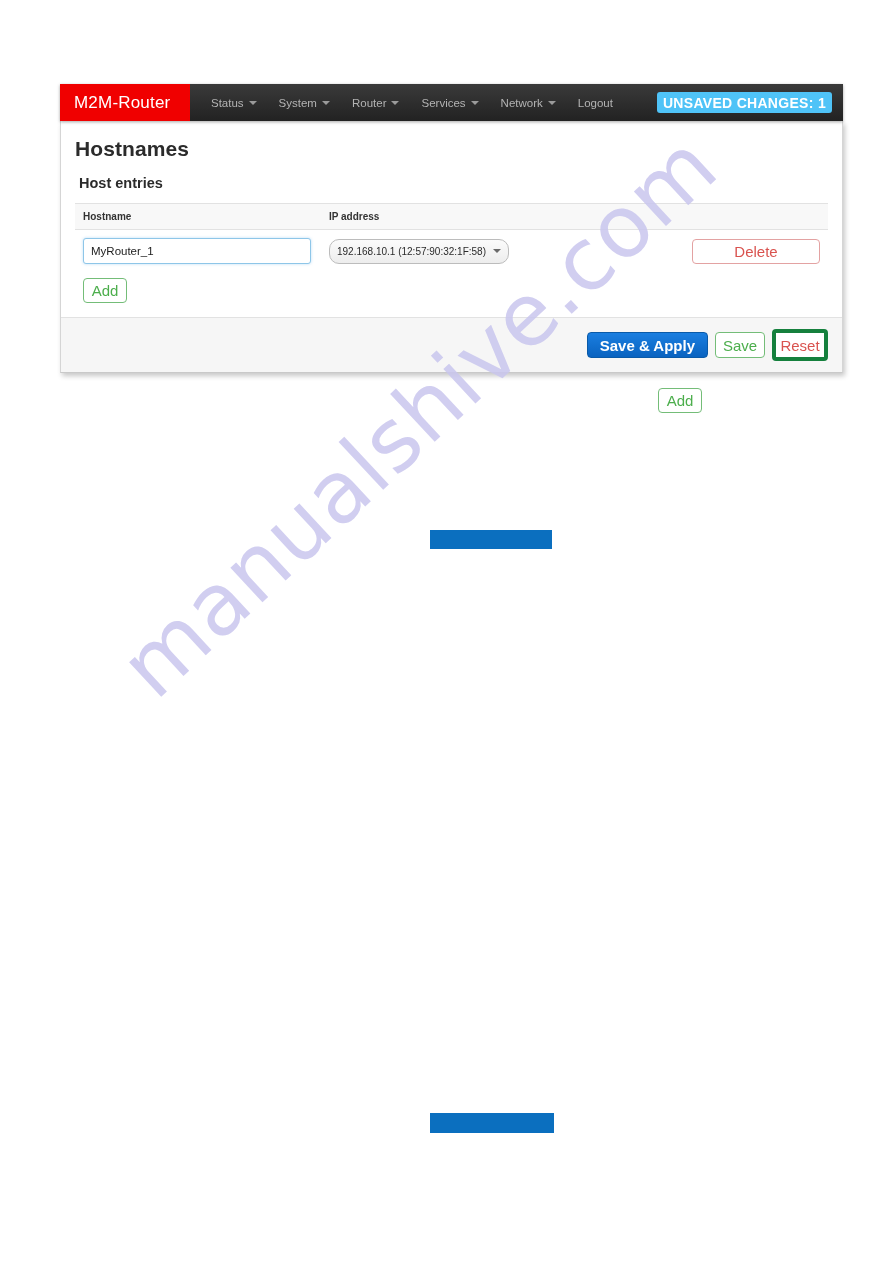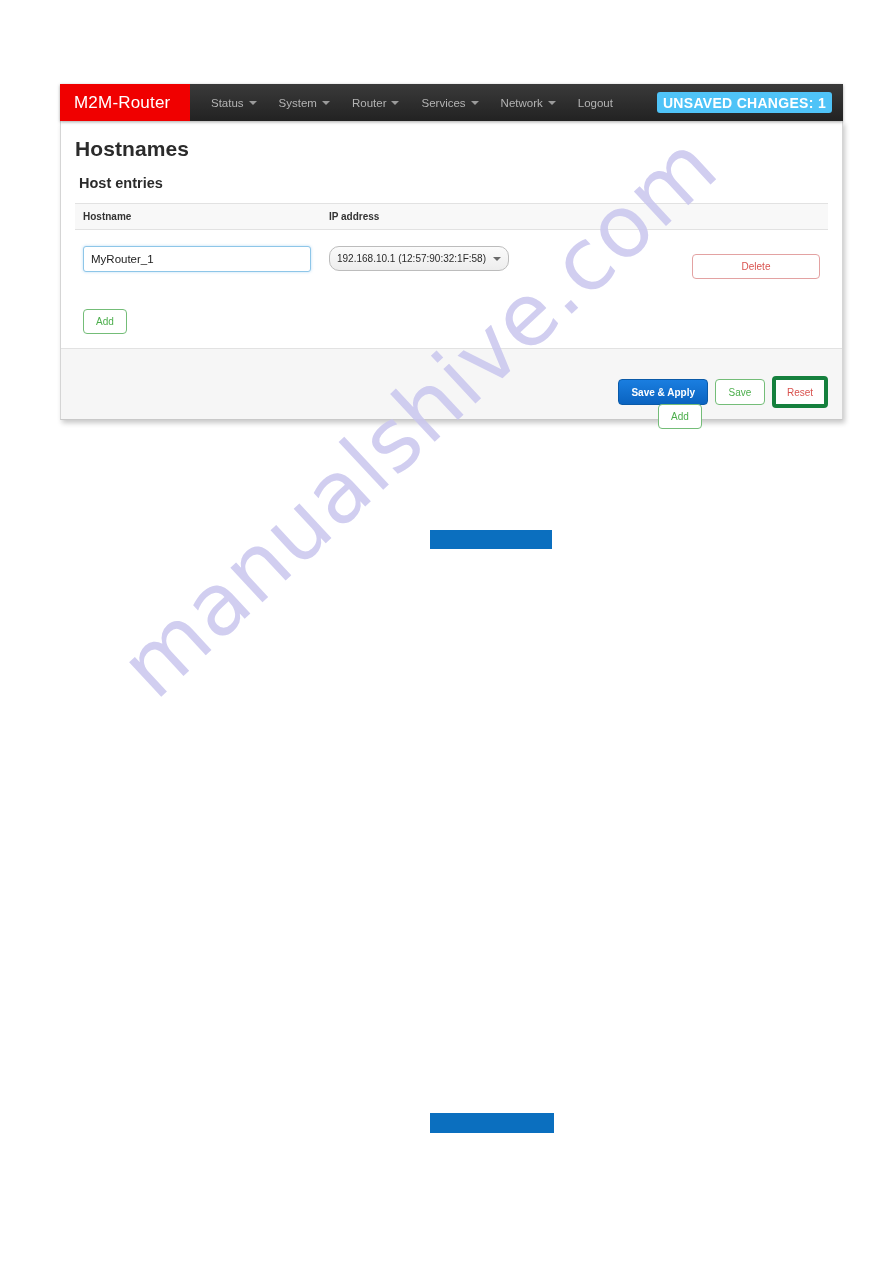--- a/index.html
+++ b/index.html
@@ -204,28 +204,27 @@
     border-top: 4px solid #6a6a6a;
   }
 
   
   .btn {
     display: inline-flex;
     align-items: center;
     justify-content: center;
     box-sizing: border-box;
     font-family: "Liberation Sans", sans-serif;
-    font-size: 10px;
+    font-size: 15px;
     border-radius: 4px;
     cursor: pointer;
     background: #ffffff;
     padding: 0 10px;
     height: 25px;
     user-select: none;
-    margin-top: 16px;
   }
   .btn-delete {
     width: 128px;
     height: 25px;
     border: 1px solid #e3a2a2;
     color: #d9534f;
   }
   .btn-add {
     width: 44px;
     height: 25px;

